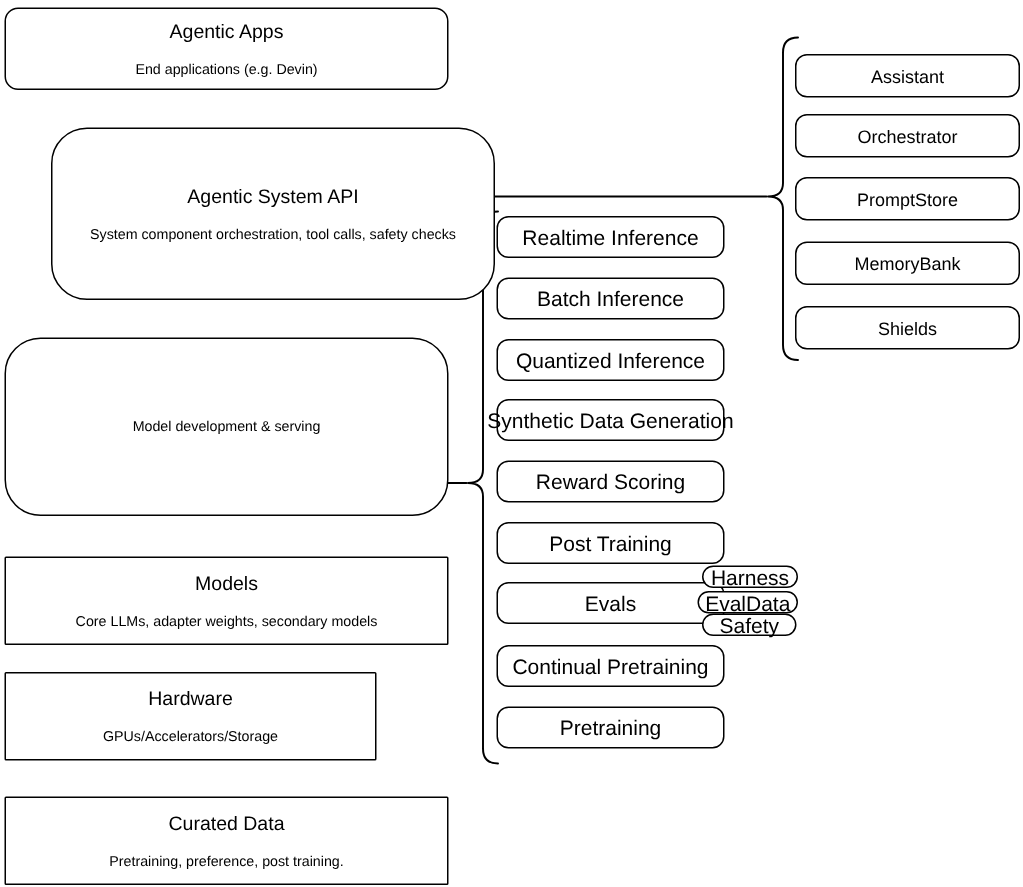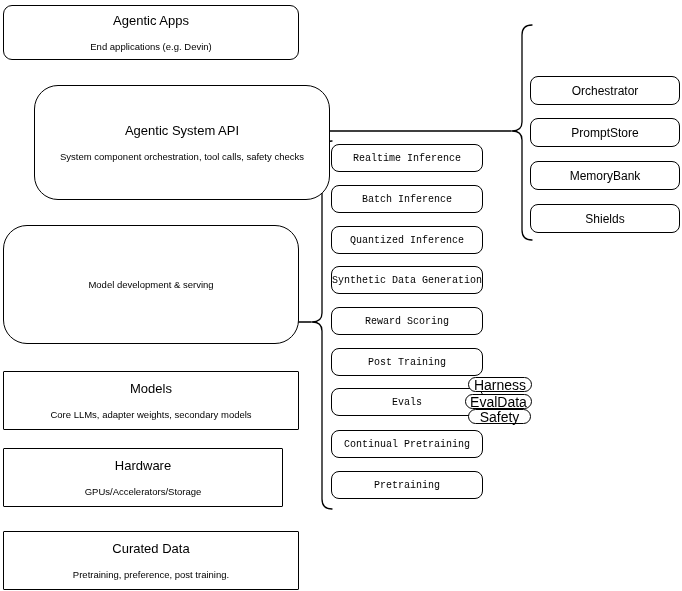--- a/index.html
+++ b/index.html
@@ -8,21 +8,21 @@
     font-family:"Liberation Sans",sans-serif;color:#000;overflow:hidden;
   }
   .overlay{position:absolute;left:0;top:0;width:682px;height:591px;z-index:1;pointer-events:none;}
   .shape{
     position:absolute;background:#ffffff;border:1.3px solid #000;box-sizing:border-box;
     display:flex;align-items:center;justify-content:center;text-align:center;
   }
   .lbox{flex-direction:column;gap:13px;z-index:2;}
   .lbox .btitle{font-size:13px;line-height:15px;}
   .lbox .bsub{font-size:9.5px;line-height:11px;}
-  .mbox{left:331px;width:152px;height:28px;border-radius:8px;font-size:10px;z-index:2;white-space:nowrap;font-family:Liberation Mono, monospace;}
+  .mbox{left:331px;width:152px;height:28px;border-radius:8px;font-size:14px;z-index:2;white-space:nowrap;}
   .rbox{left:530px;width:150px;height:29px;border-radius:8px;font-size:12px;z-index:2;white-space:nowrap;}
   .pill{border-radius:9px;font-size:14px;z-index:3;white-space:nowrap;border-width:1.2px;}
   .r9{border-radius:9px;} .r11{border-radius:1px;} .r24{border-radius:24px;}
 </style>
 </head>
 <body>
 
 <div class="canvas">
 
   <svg class="overlay" viewBox="0 0 682 591" xmlns="http://www.w3.org/2000/svg">
@@ -46,21 +46,21 @@
 
   <div class="shape lbox r24" style="left:3px;top:225px;width:296px;height:119px;">
     <div class="bsub">Model development &amp; serving</div>
   </div>
 
   <div class="shape lbox r11" style="left:3px;top:371px;width:296px;height:59px;">
     <div class="btitle">Models</div>
     <div class="bsub">Core LLMs, adapter weights, secondary models</div>
   </div>
 
-  <div class="shape lbox r11" style="left:3px;top:448px;width:280px;height:59px;">
+  <div class="shape lbox r11" style="left:3px;top:448px;width:248px;height:59px;">
     <div class="btitle">Hardware</div>
     <div class="bsub">GPUs/Accelerators/Storage</div>
   </div>
 
   <div class="shape lbox r11" style="left:3px;top:531px;width:296px;height:59px;">
     <div class="btitle">Curated Data</div>
     <div class="bsub">Pretraining, preference, post training.</div>
   </div>
 
   <div class="shape mbox" style="top:144px;">Realtime Inference</div>
@@ -70,18 +70,19 @@
   <div class="shape mbox" style="top:307px;">Reward Scoring</div>
   <div class="shape mbox" style="top:348px;">Post Training</div>
   <div class="shape mbox" style="top:388px;">Evals</div>
   <div class="shape mbox" style="top:430px;">Continual Pretraining</div>
   <div class="shape mbox" style="top:471px;">Pretraining</div>
 
   <div class="shape pill" style="left:468px;top:377px;width:64px;height:15px;">Harness</div>
   <div class="shape pill" style="left:465px;top:394px;width:67px;height:15px;">EvalData</div>
   <div class="shape pill" style="left:468px;top:409px;width:63px;height:15px;">Safety</div>
 
+  <div class="shape rbox" style="top:36px;">Assistant</div>
   <div class="shape rbox" style="top:76px;">Orchestrator</div>
   <div class="shape rbox" style="top:118px;">PromptStore</div>
   <div class="shape rbox" style="top:161px;">MemoryBank</div>
   <div class="shape rbox" style="top:204px;">Shields</div>
 
 </div>
 
 </body></html>

